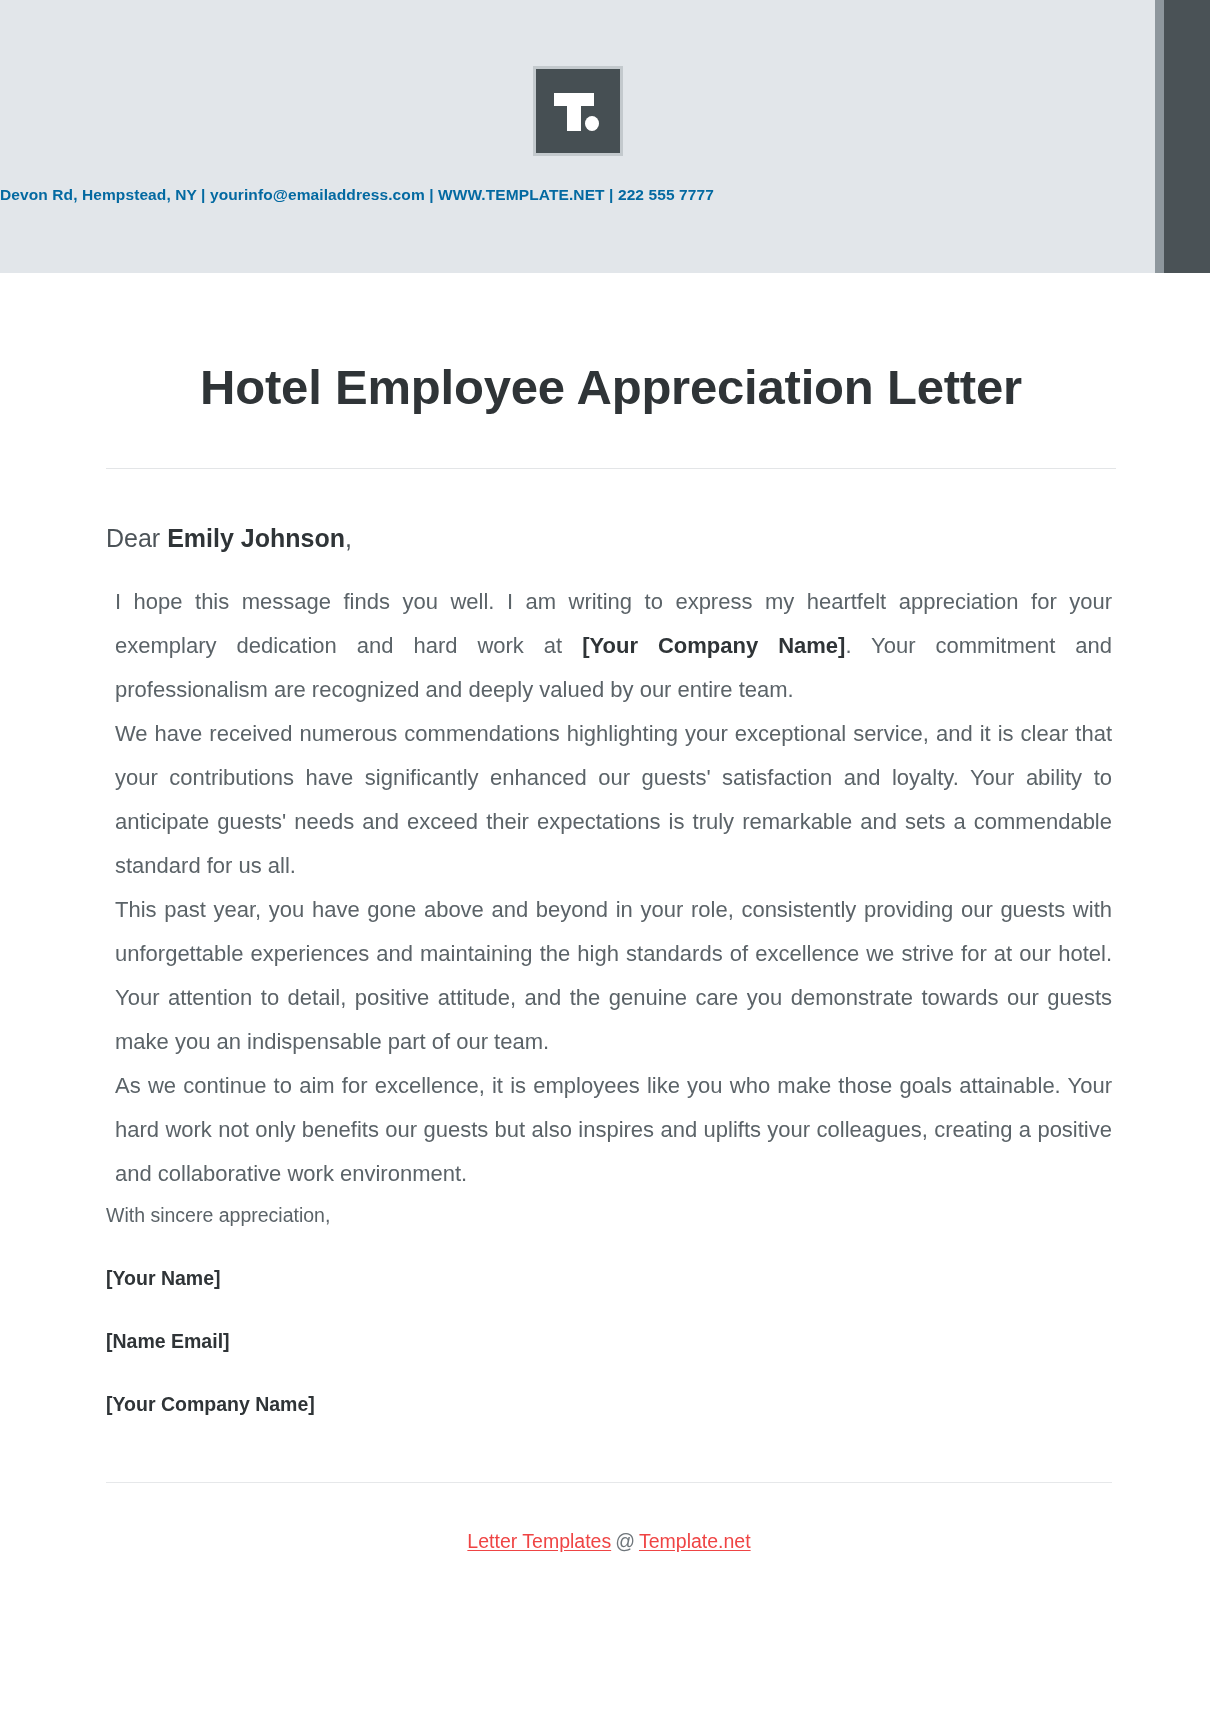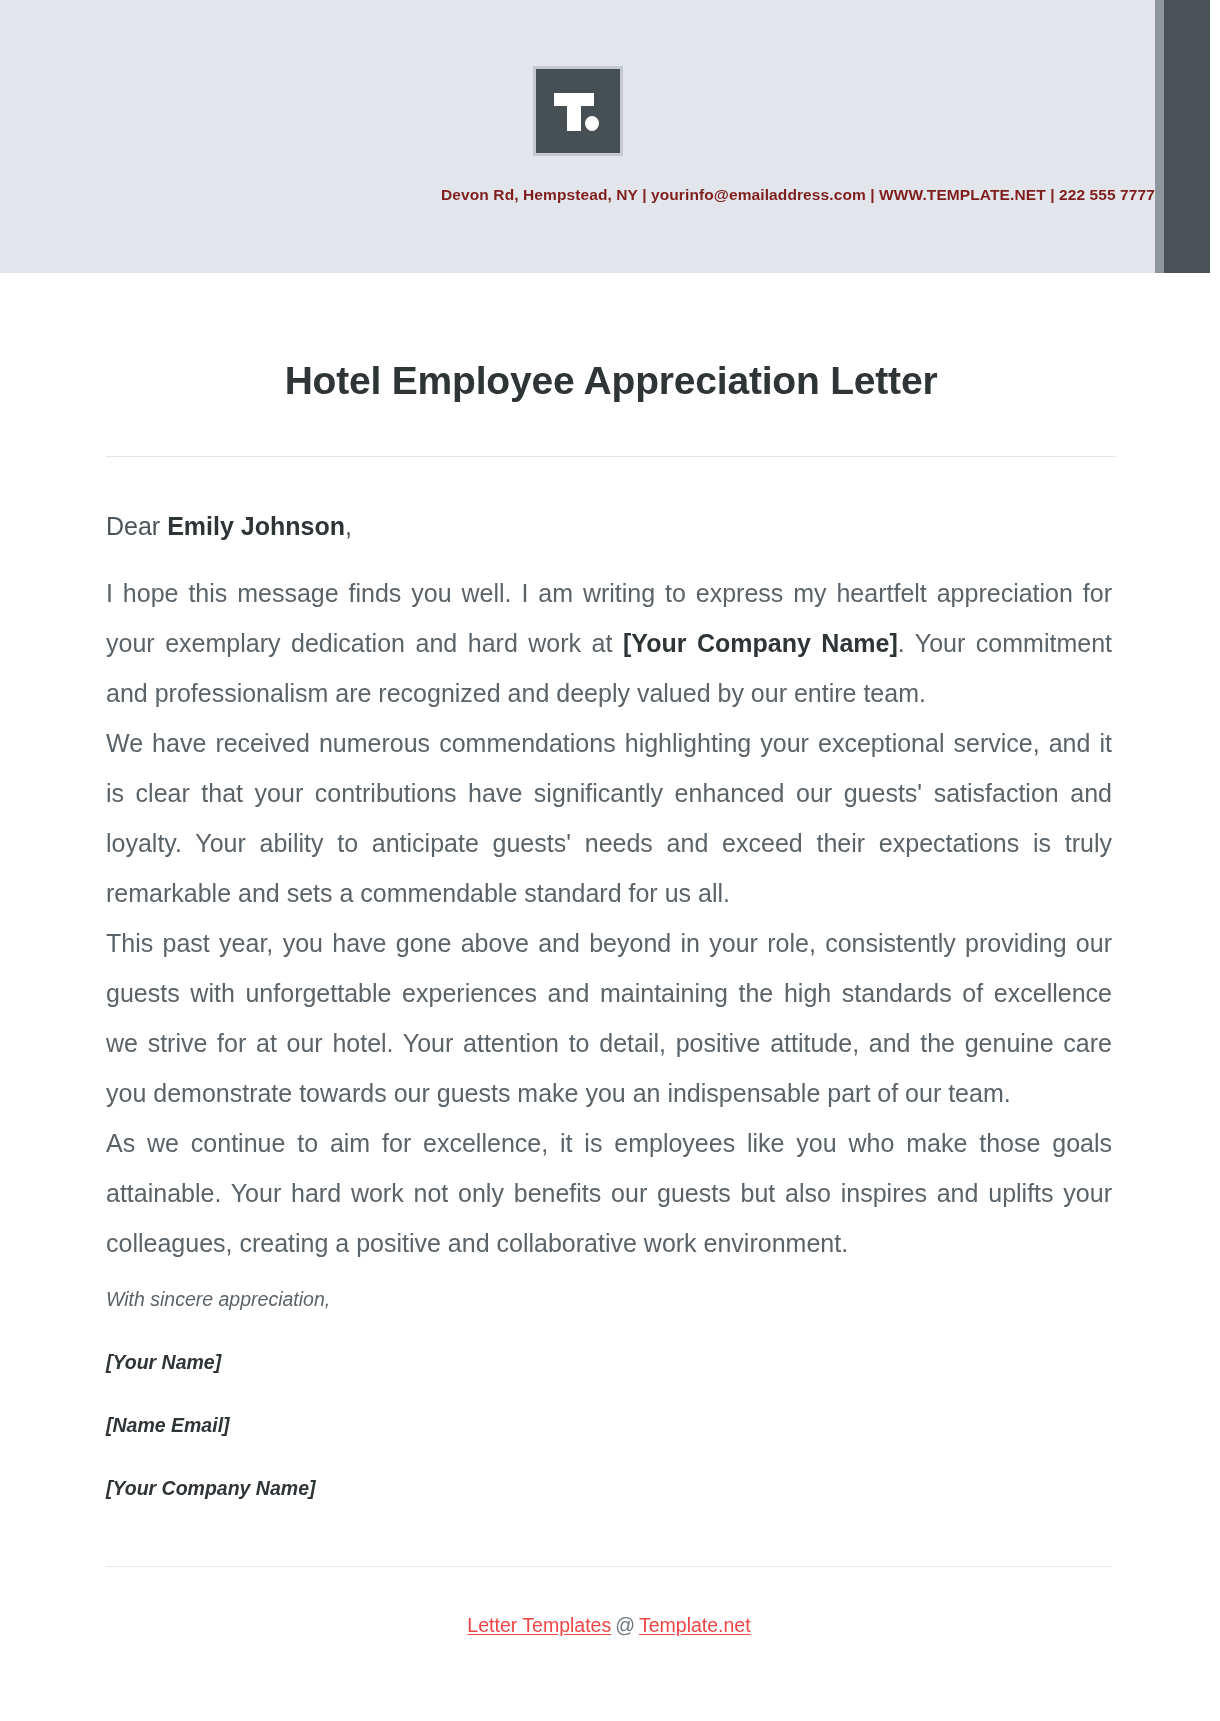--- a/index.html
+++ b/index.html
@@ -97,39 +97,39 @@
     border-radius: 50%;
     background: #ffffff;
   }
 
   
   .contact-line {
     position: absolute;
     left: 0;
     top: 186px;
     width: 1155px;
-    text-align: right;
+    text-align: left;
     font-size: 15.5px;
     font-weight: 600;
     letter-spacing: 0.1px;
-    color: #7f1d1d;
+    color: #0369a1;
     font-family: "Liberation Sans", "DejaVu Sans", sans-serif;
   }
 
   
   .doc {
     position: absolute;
     left: 106px;
     top: 330px;
     width: 1010px;
   }
 
   .doc-title {
     text-align: center;
-    font-size: 39px;
+    font-size: 49px;
     line-height: 1.2;
     font-weight: bold;
     color: #2f3437;
     letter-spacing: -0.2px;
     margin: 0;
     padding-top: 28px;
   }
 
   .rule {
     height: 1px;
@@ -144,36 +144,35 @@
   }
 
   .salutation {
     font-size: 25px;
     color: #4c5358;
     margin: 0 0 22px 0;
     line-height: 1.55;
   }
 
   .para {
-    font-size: 25px;
+    font-size: 22px;
     color: #5b6368;
     line-height: 2.0;
     text-align: justify;
     text-justify: inter-word;
-    margin: 0 0 0 0;
+    margin: 0 0 0 9px;
   }
 
   .para b, .salutation b, .sig-line b {
     color: #2f3437;
     font-weight: bold;
   }
 
   .sig-block {
-    margin-top: 12px;
-    font-style: italic;
+    margin-top: 0;
   }
   .sig-line {
     font-size: 19.5px;
     color: #5b6368;
     line-height: 2.0;
     margin: 0;
   }
   .sig-line.spaced {
     margin-top: 24px;
   }

